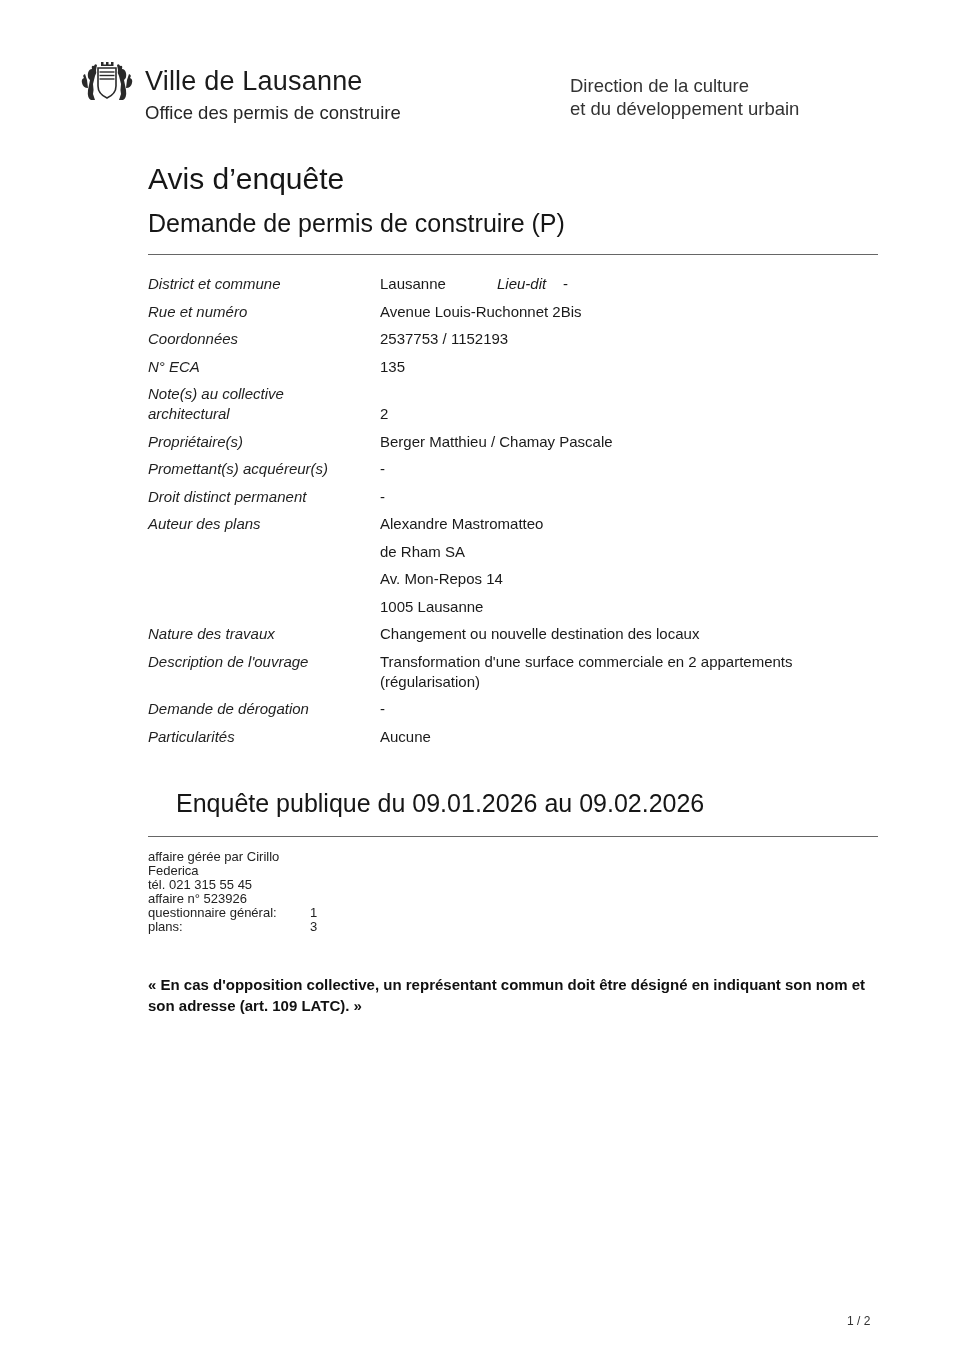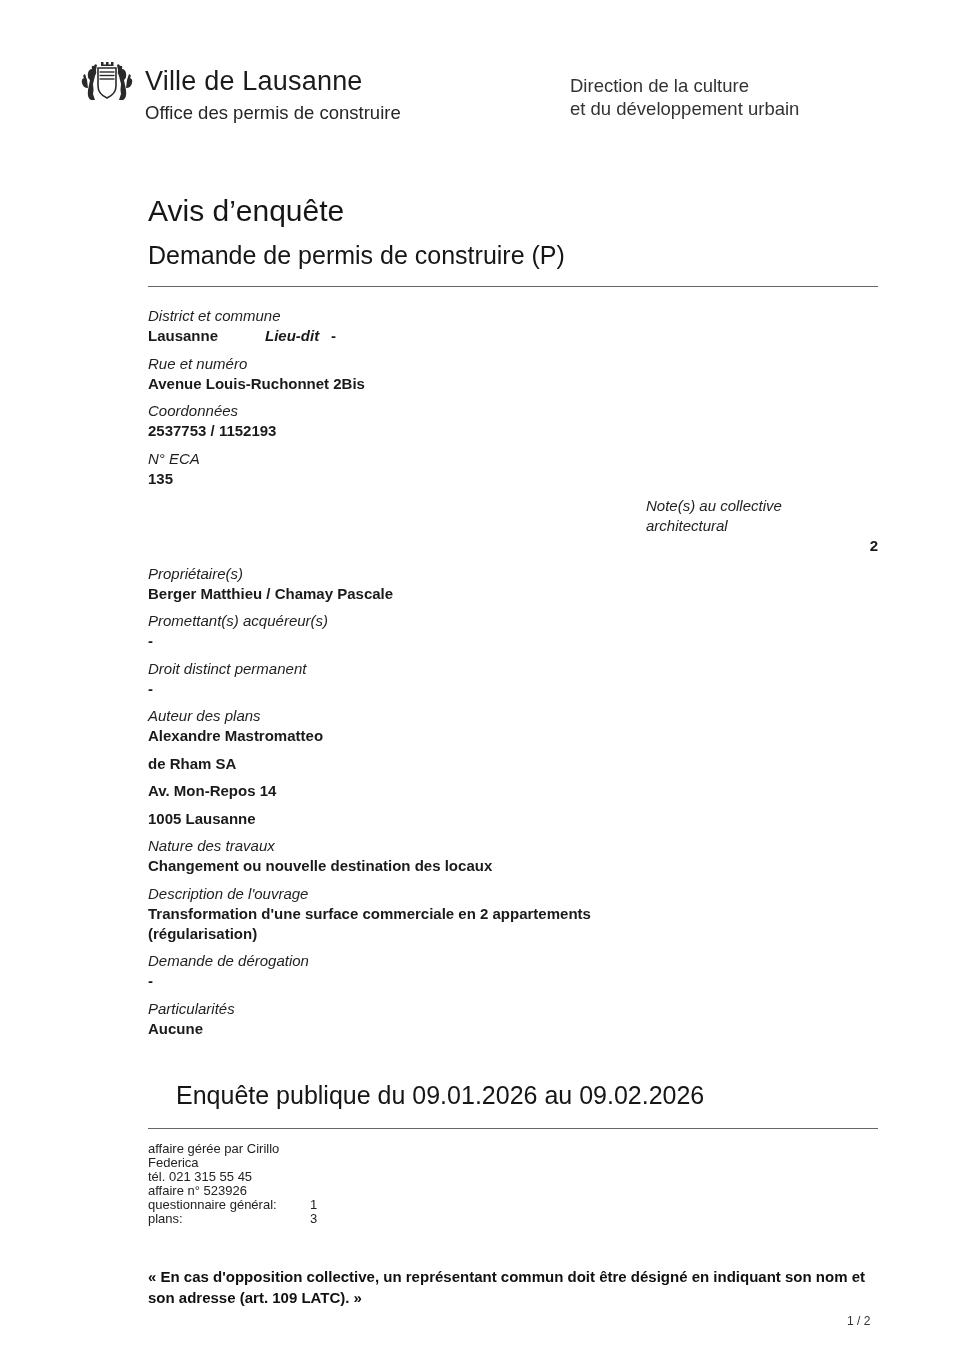--- a/index.html
+++ b/index.html
@@ -15,30 +15,30 @@
   .page { position: absolute; inset: 0; background: #fff; }
 
   
   .logo { position: absolute; left: 77px; top: 60px; width: 60px; height: 50px; }
   .brand { position: absolute; left: 145px; top: 66px; font-size: 27px; letter-spacing: 0.2px; color: #1b1b1b; font-weight: 500; }
   .office { position: absolute; left: 145px; top: 102px; font-size: 18.5px; color: #262626; }
   .direction { position: absolute; left: 570px; top: 74px; font-size: 18.5px; line-height: 23px; color: #333333; }
 
   
   .content { position: absolute; left: 148px; top: 162px; width: 730px; }
-  .title { font-size: 30px; font-weight: 400; color: #161616; line-height: 34px; margin-top: 32px; }
+  .title { font-size: 30px; font-weight: 400; color: #161616; line-height: 34px; }
   .subtitle { font-size: 25px; font-weight: 400; color: #161616; margin-top: 13px; line-height: 28px; }
   .rule { border: none; border-top: 1.5px solid #666; margin-top: 17px; }
 
   
   .fields { margin-top: 19px; font-size: 15px; line-height: 20px; }
-  .field-row { display: flex; margin-bottom: 7.5px; align-items: flex-start; flex-direction: column; }
+  .field-row { display: flex; margin-bottom: 7.5px; align-items: flex-start; }
   .field-row.align-end { align-items: flex-end; }
   .field-label { width: 232px; flex: none; font-style: italic; color: #1f1f1f; }
-  .field-value { max-width: 498px; color: #1a1a1a; font-weight: bold; }
+  .field-value { max-width: 498px; color: #1a1a1a; }
   .vline + .vline { margin-top: 7.5px; }
   .vmain { display: inline-block; width: 117px; }
   .vextra { display: inline-block; width: 66px; font-style: italic; }
 
   
   .enquete-heading { font-size: 25px; font-weight: 400; color: #161616; margin-top: 42px; line-height: 28px; margin-left: 28px; }
   .rule2 { border: none; border-top: 1.5px solid #666; margin-top: 19px; }
 
   .case-details { margin-top: 13px; font-size: 13px; line-height: 14px; color: #222; }
   .detail-row { display: flex; }

